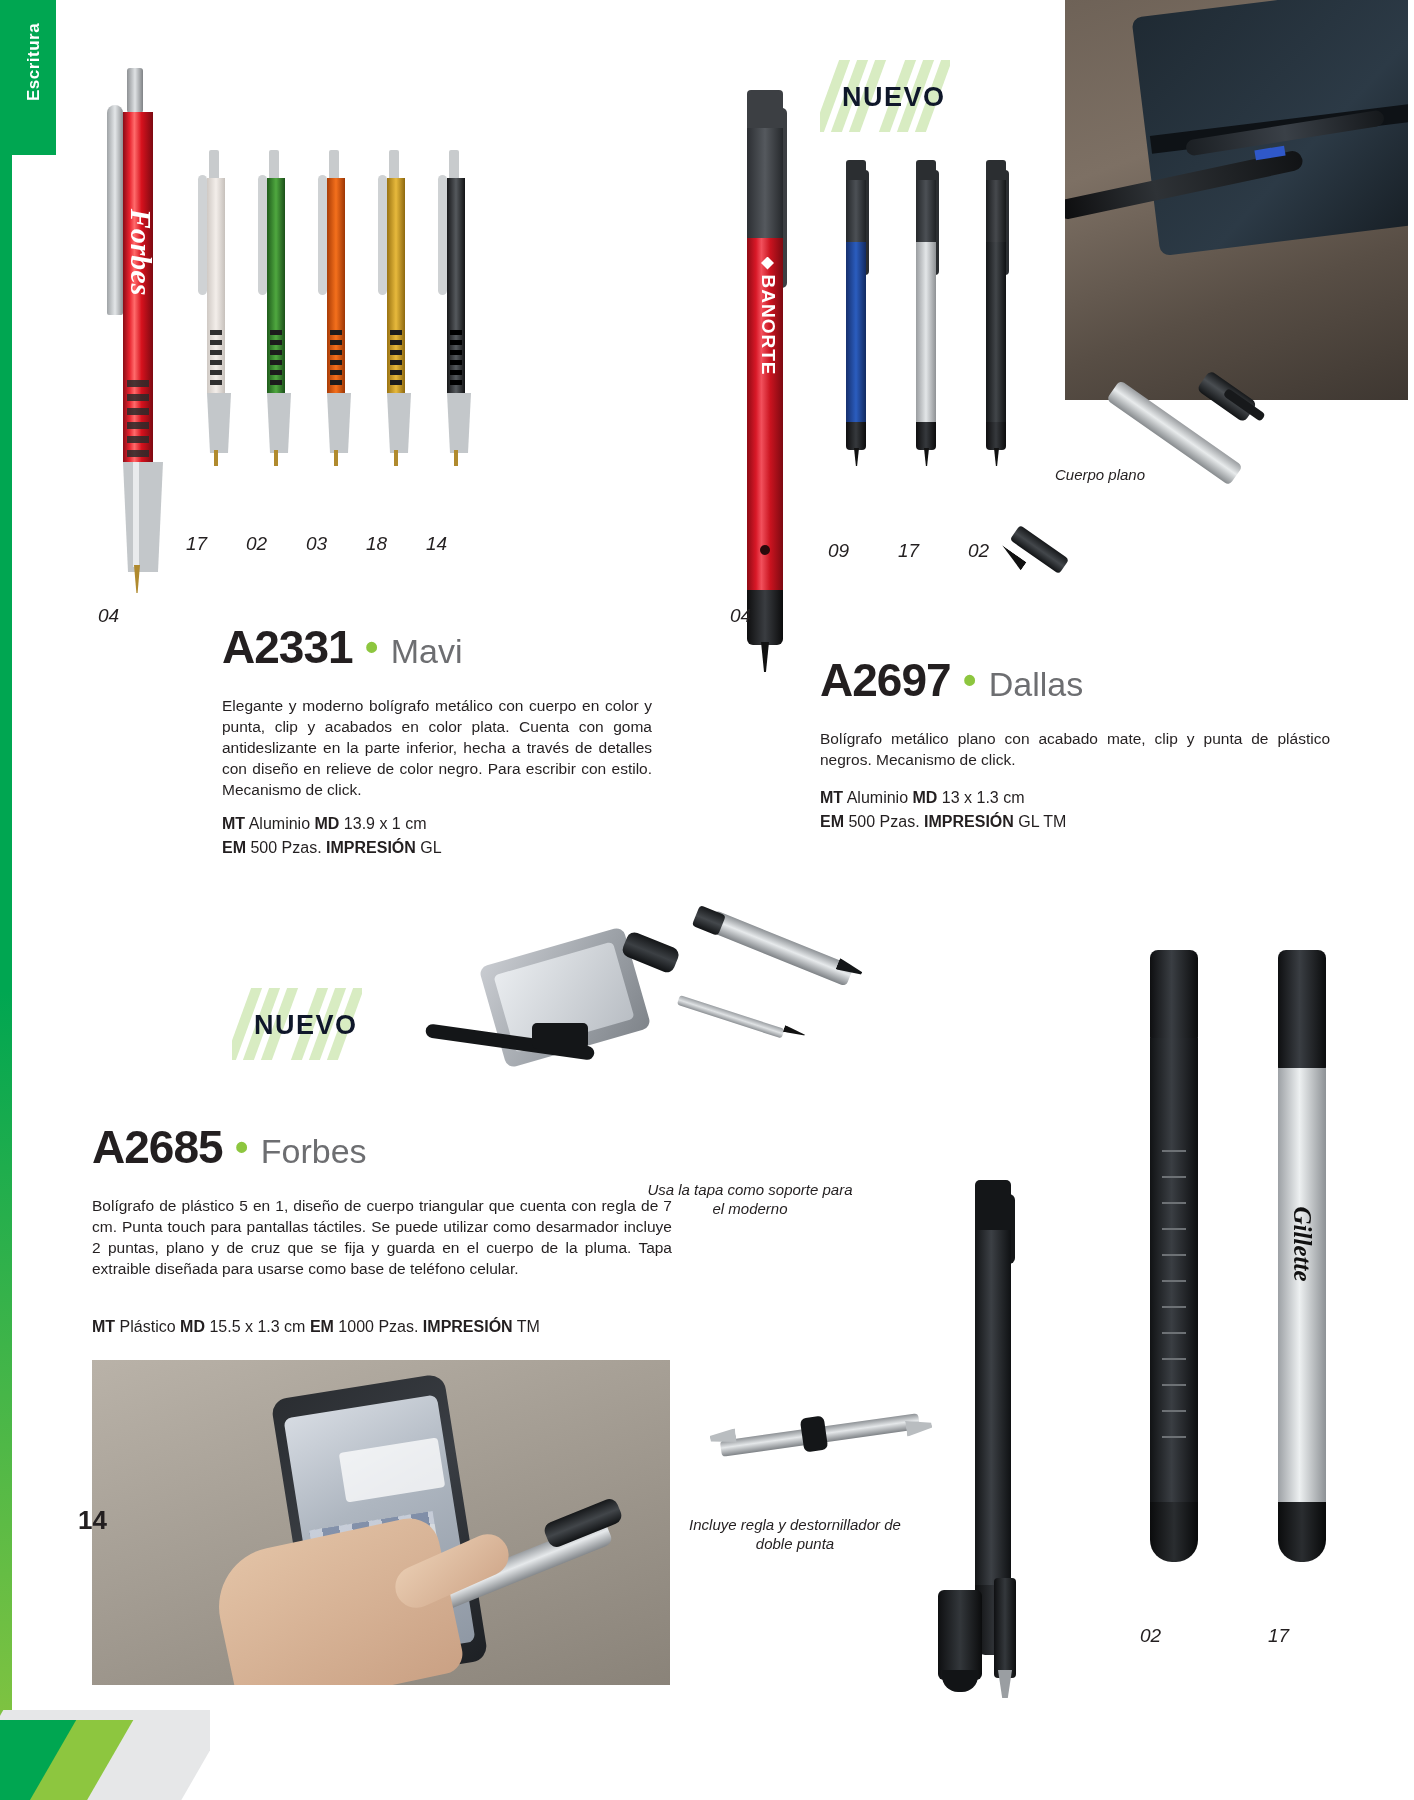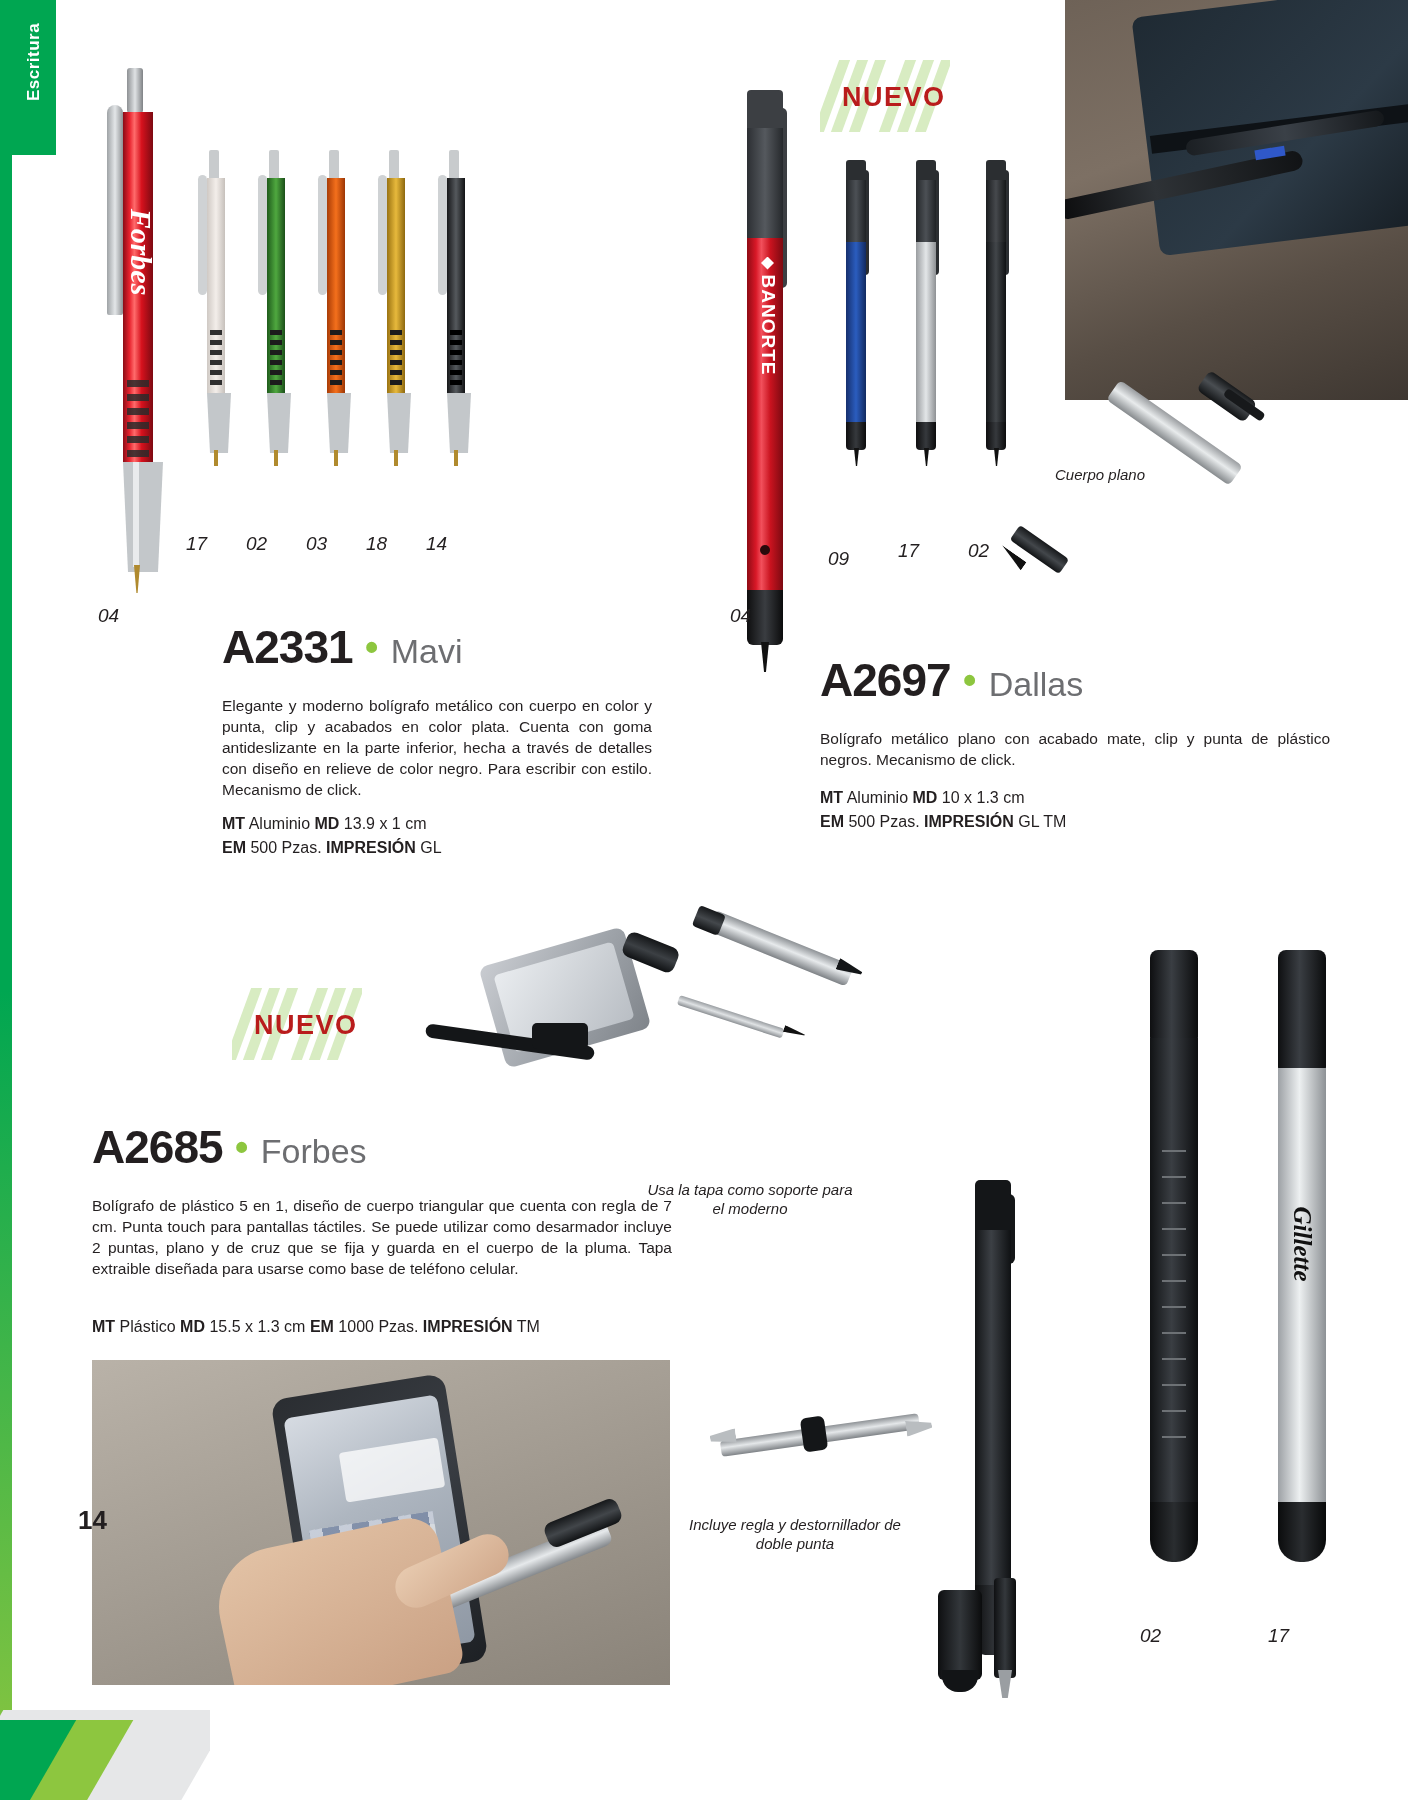--- a/index.html
+++ b/index.html
@@ -45,21 +45,21 @@
   }
   
   .nuevo{position:absolute;}
   .nuevo .stripes{position:absolute;left:0;top:0;width:130px;height:72px;overflow:hidden;}
   .nuevo .stripes i{
     position:absolute;top:-14px;width:11px;height:100px;background:#d8ecc2;
     transform:skewX(-20deg);display:block;
   }
   .nuevo .txt{
     position:absolute;left:22px;top:22px;font-size:27px;font-weight:bold;
-    color:#b91c1c;letter-spacing:1.5px;
+    color:#0f172a;letter-spacing:1.5px;
   }
   
   .pen{position:absolute;}
   
   .photo{position:absolute;overflow:hidden;background:#777;}
   
   .pageno{position:absolute;left:78px;top:1505px;font-size:26px;font-weight:bold;color:#231f20;}
   .corner{
     position:absolute;left:0;bottom:0;width:210px;height:130px;overflow:hidden;
   }
@@ -193,21 +193,21 @@
 <div class="num abs" style="left:730px;top:605px;width:70px;"><span>04</span></div>
 
 <div class="pen" style="left:838px;top:160px;width:40px;height:300px;">
   <div class="abs" style="left:8px;top:0;width:20px;height:22px;background:#2b2e31;border-radius:3px 3px 0 0;"></div>
   <div class="abs" style="left:24px;top:10px;width:7px;height:105px;background:#2b2e31;border-radius:0 4px 4px 0;"></div>
   <div class="abs" style="left:8px;top:20px;width:20px;height:62px;background:linear-gradient(90deg,#25282b,#4c5055,#1f2225);"></div>
   <div class="abs" style="left:8px;top:82px;width:20px;height:180px;background:linear-gradient(90deg,#16306e,#2b5dbf,#122a60);"></div>
   <div class="abs" style="left:8px;top:262px;width:20px;height:28px;background:linear-gradient(90deg,#0e0e0f,#36393d,#0b0b0c);border-radius:0 0 4px 4px;"></div>
   <div class="abs" style="left:16px;top:288px;width:5px;height:18px;background:#111;clip-path:polygon(0 0,100% 0,62% 100%,38% 100%);"></div>
 </div>
-<div class="num abs" style="left:828px;top:540px;width:60px;margin-top:8px;"><span>09</span></div>
+<div class="num abs" style="left:828px;top:540px;width:60px;"><span>09</span></div>
 
 <div class="pen" style="left:908px;top:160px;width:40px;height:300px;">
   <div class="abs" style="left:8px;top:0;width:20px;height:22px;background:#2b2e31;border-radius:3px 3px 0 0;"></div>
   <div class="abs" style="left:24px;top:10px;width:7px;height:105px;background:#2b2e31;border-radius:0 4px 4px 0;"></div>
   <div class="abs" style="left:8px;top:20px;width:20px;height:62px;background:linear-gradient(90deg,#25282b,#4c5055,#1f2225);"></div>
   <div class="abs" style="left:8px;top:82px;width:20px;height:180px;background:linear-gradient(90deg,#9a9da0,#e3e6e8,#8e9194);"></div>
   <div class="abs" style="left:8px;top:262px;width:20px;height:28px;background:linear-gradient(90deg,#0e0e0f,#36393d,#0b0b0c);border-radius:0 0 4px 4px;"></div>
   <div class="abs" style="left:16px;top:288px;width:5px;height:18px;background:#111;clip-path:polygon(0 0,100% 0,62% 100%,38% 100%);"></div>
 </div>
 <div class="num abs" style="left:898px;top:540px;width:60px;"><span>17</span></div>
@@ -244,21 +244,21 @@
   <span class="code">A2697</span>
   <span class="dot">•</span>
   <span class="pname">Dallas</span>
 </div>
 <div class="desc abs" style="left:820px;top:728px;width:510px;">Bolígrafo metálico plano con acabado mate, clip y punta de plástico negros. Mecanismo de click.</div>
 <div class="specs abs" style="left:820px;top:786px;width:520px;">
   <div>
     <b>MT</b>
     <span>Aluminio</span>
     <b>MD</b>
-    <span>10 x 1.3 cm</span>
+    <span>13 x 1.3 cm</span>
   </div>
   <div>
     <b>EM</b>
     <span>500 Pzas.</span>
     <b>IMPRESIÓN</b>
     <span>GL TM</span>
   </div>
 </div>
 
 <div class="nuevo" style="left:232px;top:988px;width:160px;height:80px;">

